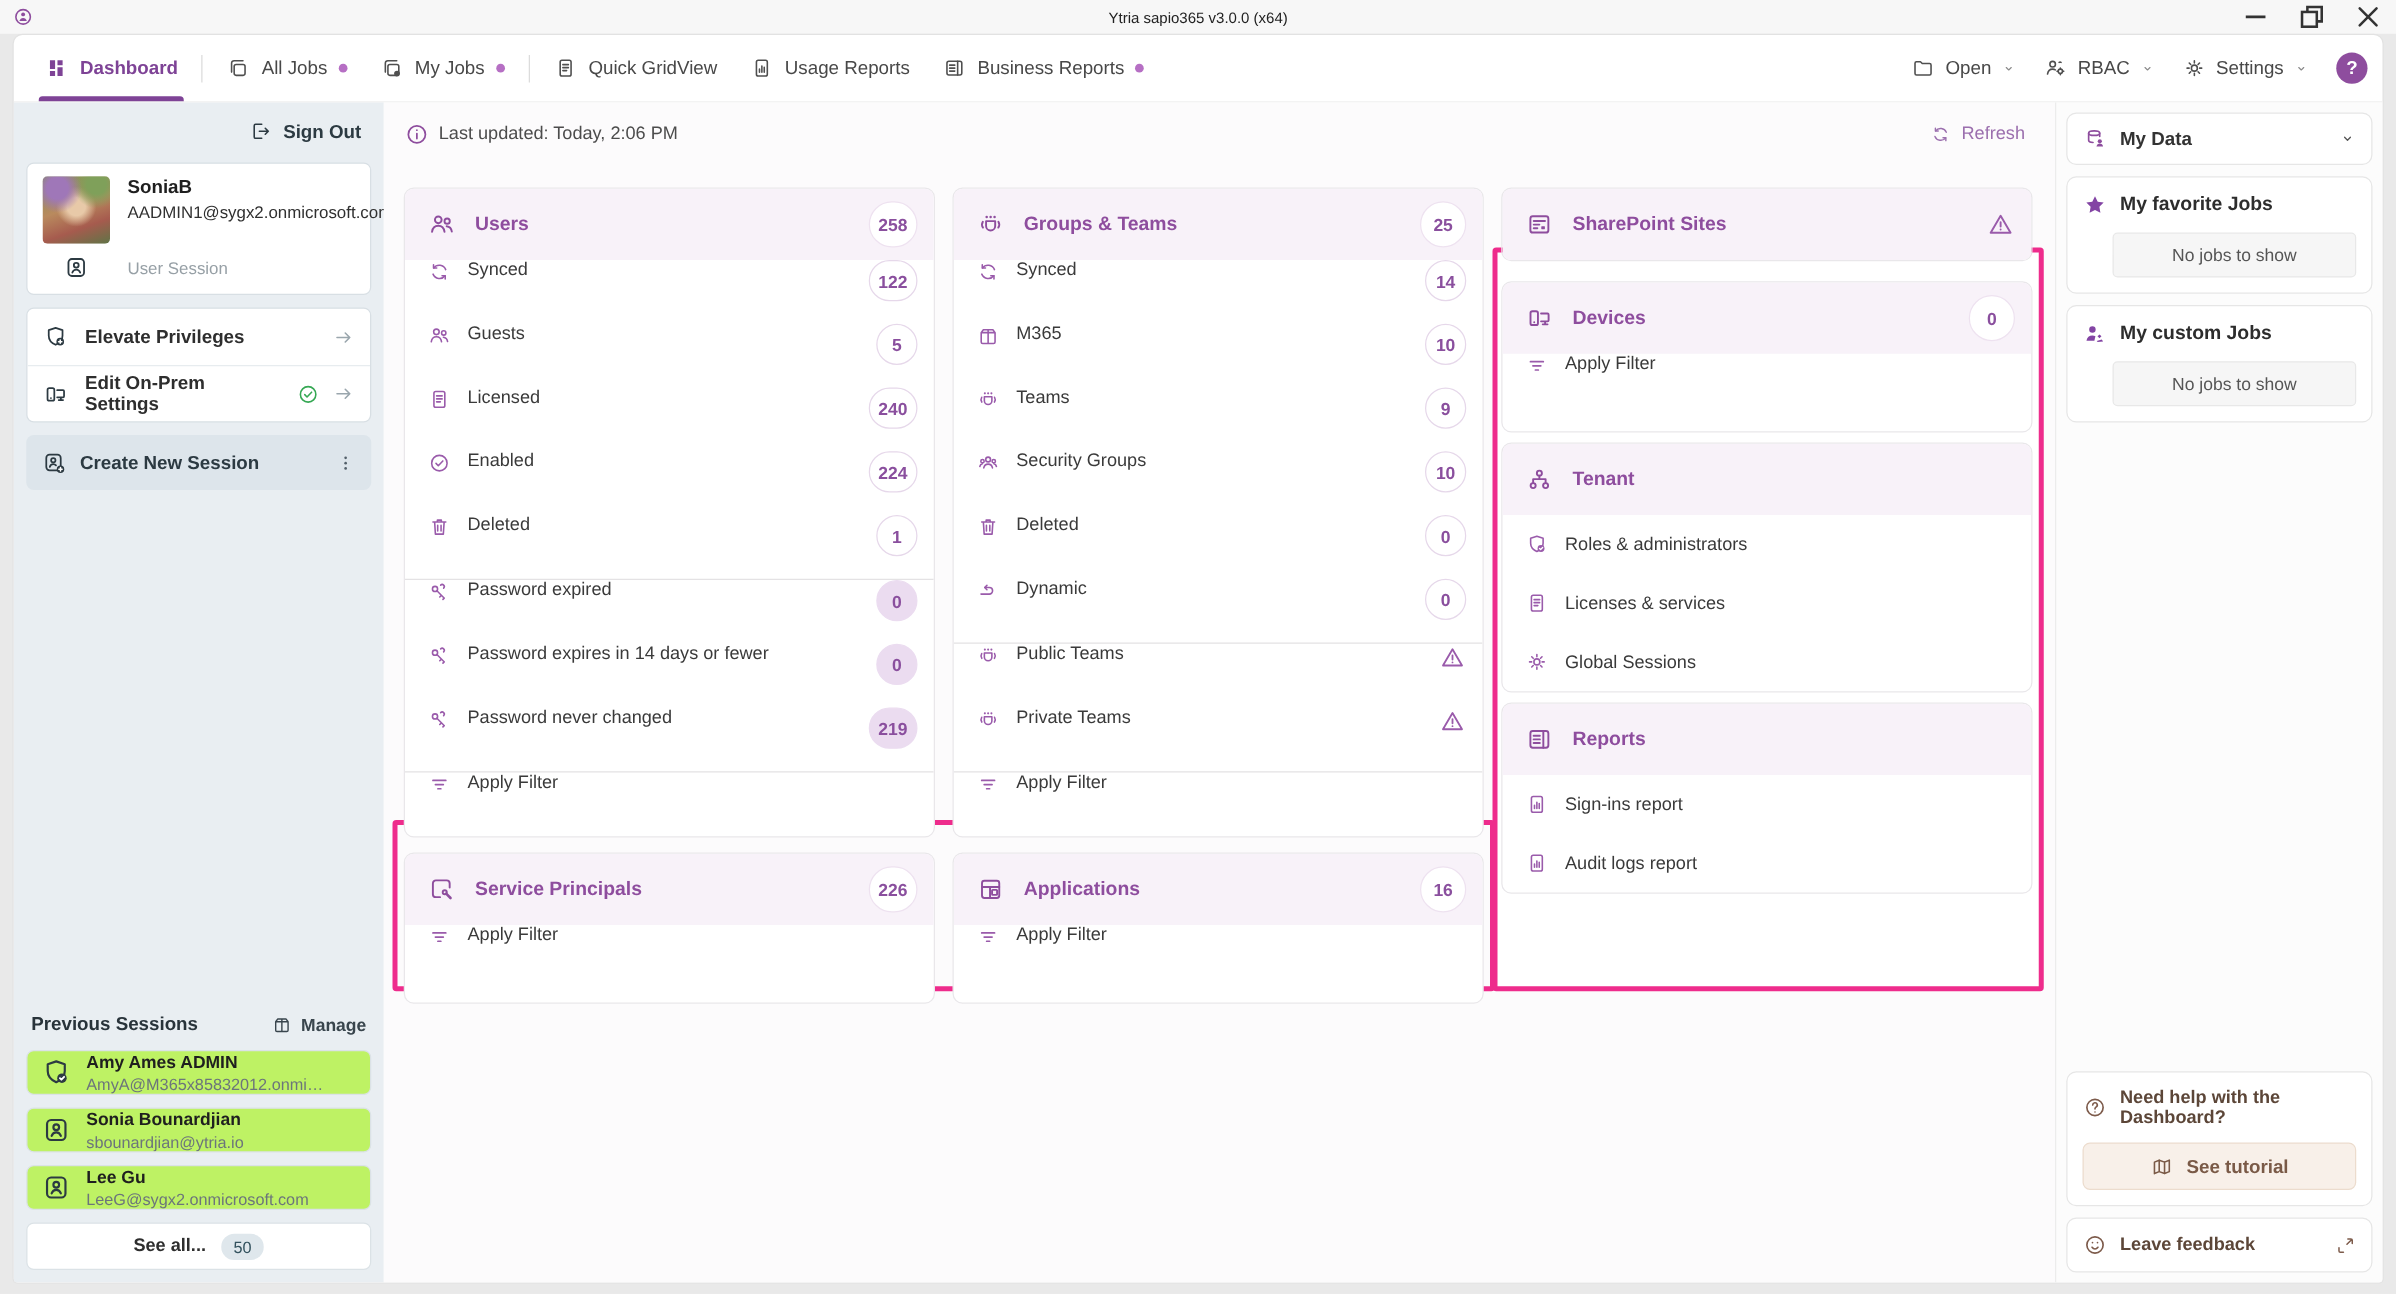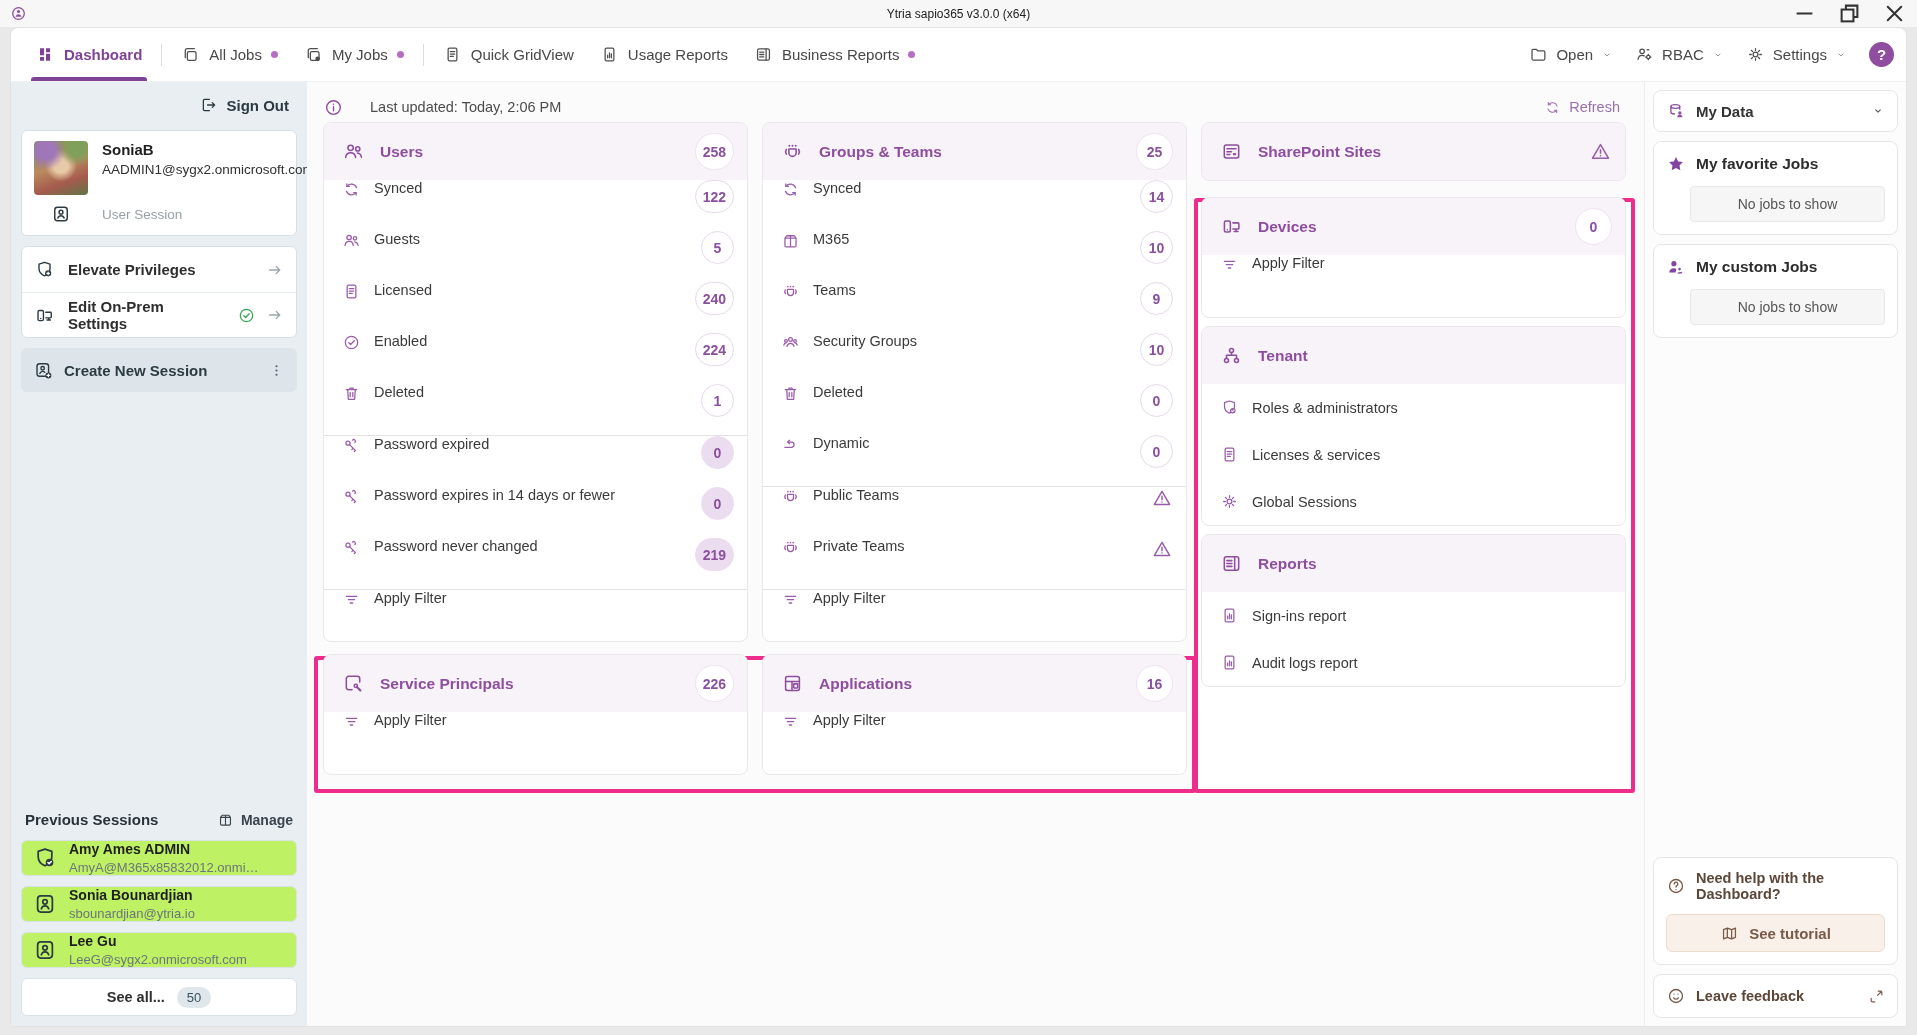--- a/index.html
+++ b/index.html
@@ -78,26 +78,26 @@
   .ps-email { font-size:13px; color:#6c757b; margin-top:3px; white-space:nowrap; overflow:hidden;
     text-overflow:ellipsis; max-width:190px; }
   .seeall { background:#fff; border:1px solid #dbe2e6; border-radius:6px; height:38px;
     display:flex; align-items:center; justify-content:center; gap:12px;
     font-size:14.5px; font-weight:600; color:#2e2e2e; }
   .seeall-pill { background:#dfe7ec; color:#33525e; font-size:13px; font-weight:400;
     border-radius:11px; padding:3px 10px; }
 
   
   .canvas { flex:1; background:#fcfbfc; position:relative; padding:10px 0 0 16px; min-width:0; }
-  .info-row { height:30px; display:flex; align-items:center; gap:26px; font-size:14.5px; color:#4c4c4c;
+  .info-row { height:30px; display:flex; align-items:center; gap:7px; font-size:14.5px; color:#4c4c4c;
     padding-right:24px; }
   .info-row .iic { width:21px; height:21px; color:#8e4d9e; }
   .refresh { margin-left:auto; display:flex; align-items:center; gap:8px; color:#9b6fae; font-size:14.5px; }
   .refresh svg { width:17px; height:17px; }
-  .grid { position:relative; z-index:1; margin-top:0; display:flex; gap:14px; }
+  .grid { position:relative; z-index:1; margin-top:28px; display:flex; gap:14px; }
   .col { width:425px; flex:none; }
   .card { background:#fff; border:1px solid #e9e7ea; border-radius:8px; overflow:hidden; }
   .card-h { height:57px; background:#f8f2f9; display:flex; align-items:center; gap:15px; padding:0 13px 0 18px; }
   .card-h .cic { width:23px; height:23px; color:#8e4d9e; flex:none; }
   .card-title { font-size:15.5px; font-weight:700; color:#8e4d9e; }
   .badge { margin-left:auto; min-width:33px; height:33px; border-radius:17px; background:#fff;
     border:1px solid #e6d8ea; color:#8a4f9e; font-size:14px; font-weight:700;
     display:flex; align-items:center; justify-content:center; padding:0 7px; flex:none; }
   .badge-lg { min-width:37px; height:37px; border-radius:19px; border-color:#eee2f0; }
   .badge.filled { background:#ebdcf0; border-color:#ebdcf0; }

